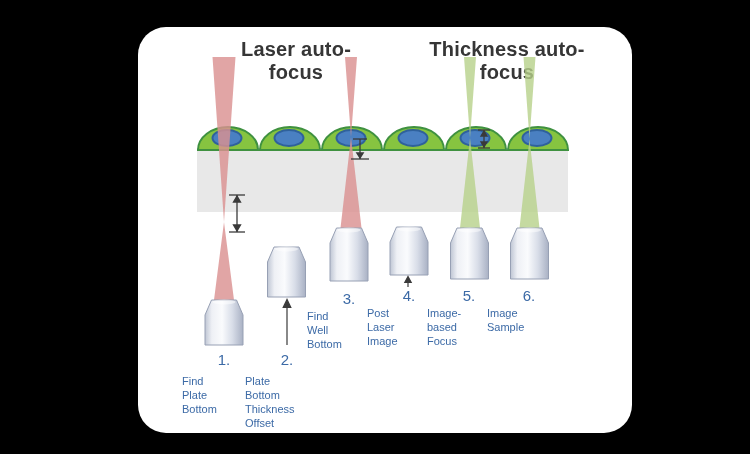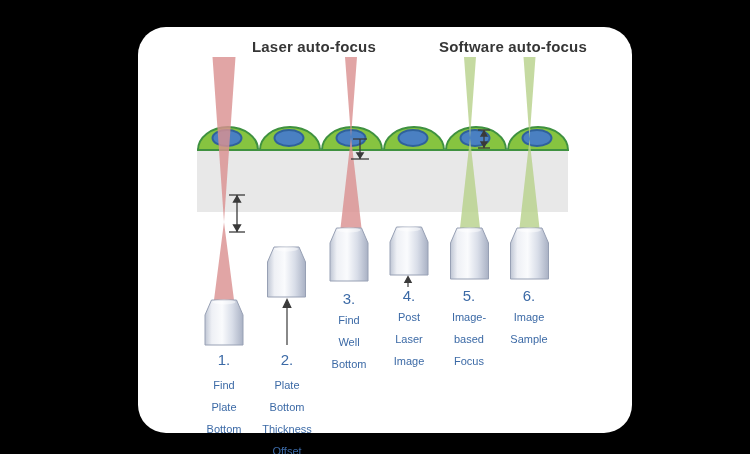--- a/index.html
+++ b/index.html
@@ -7,41 +7,41 @@
     width:750px;height:454px;position:relative;overflow:hidden;
     background:var(--background,#000);
     font-family:"Liberation Sans", sans-serif;
   }
   .card{
     position:absolute;left:138px;top:27px;width:494px;height:406px;
     background:var(--card,#fff);border-radius:28px;
   }
   .scene{position:absolute;left:0;top:0;}
   .section-title{
-    position:absolute;width:160px;text-align:right;
-    font-size:15px;font-weight:600;color:var(--title_text,#363636);
+    position:absolute;width:160px;text-align:center;
+    font-size:20px;font-weight:600;color:var(--title_text,#363636);
     letter-spacing:.2px;
   }
   .step-number{
     position:absolute;width:40px;text-align:center;
     font-size:15px;color:var(--step_text,#3c6aa6);
   }
   .step-label{
-    position:absolute;width:84px;text-align:center;
-    font-size:11px;line-height:22px;color:var(--step_text,#3c6aa6);
+    position:absolute;width:84px;
+    font-size:11px;line-height:14px;color:var(--step_text,#3c6aa6);
     white-space:pre-line;
   }
 </style>
 </head>
 <body>
 
 <div class="card">
 
   <div class="section-title" style="left:78px;top:11px">Laser auto-focus</div>
-  <div class="section-title" style="left:289px;top:11px">Software auto-focus</div>
+  <div class="section-title" style="left:289px;top:11px">Thickness auto-focus</div>
 
   <svg class="scene" width="494" height="406" viewBox="0 0 494 406">
     <defs>
       <linearGradient id="objGrad" x1="0" y1="0" x2="1" y2="0">
         <stop offset="0" style="stop-color:#bfc6d4"></stop>
         <stop offset="0.18" style="stop-color:#eef0f5"></stop>
         <stop offset="0.45" style="stop-color:#fafbfd"></stop>
         <stop offset="0.72" style="stop-color:#d8dde8"></stop>
         <stop offset="1" style="stop-color:#a9b1c4"></stop>
       </linearGradient>

